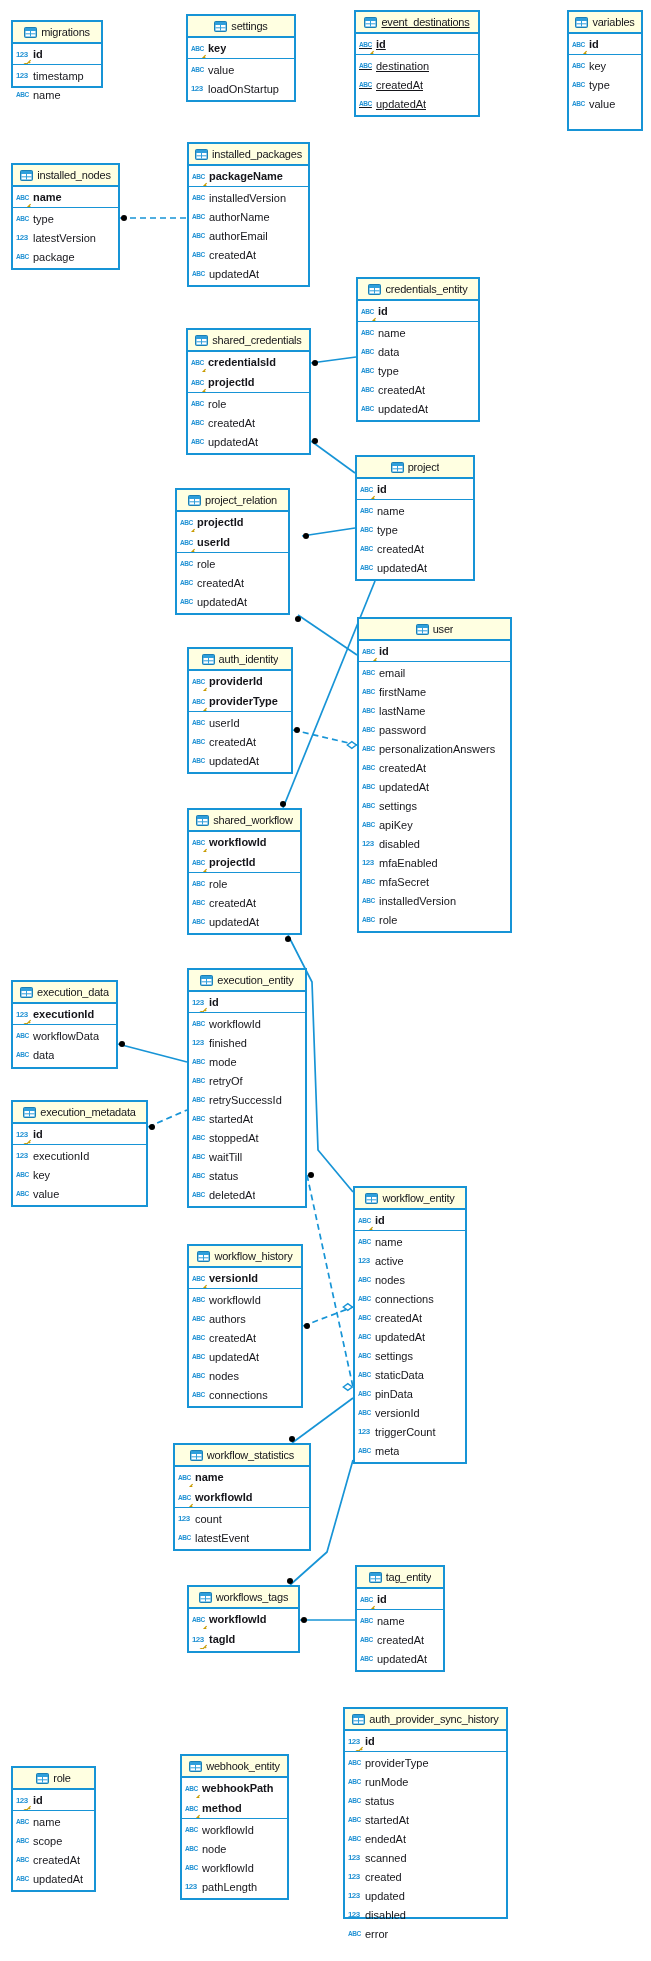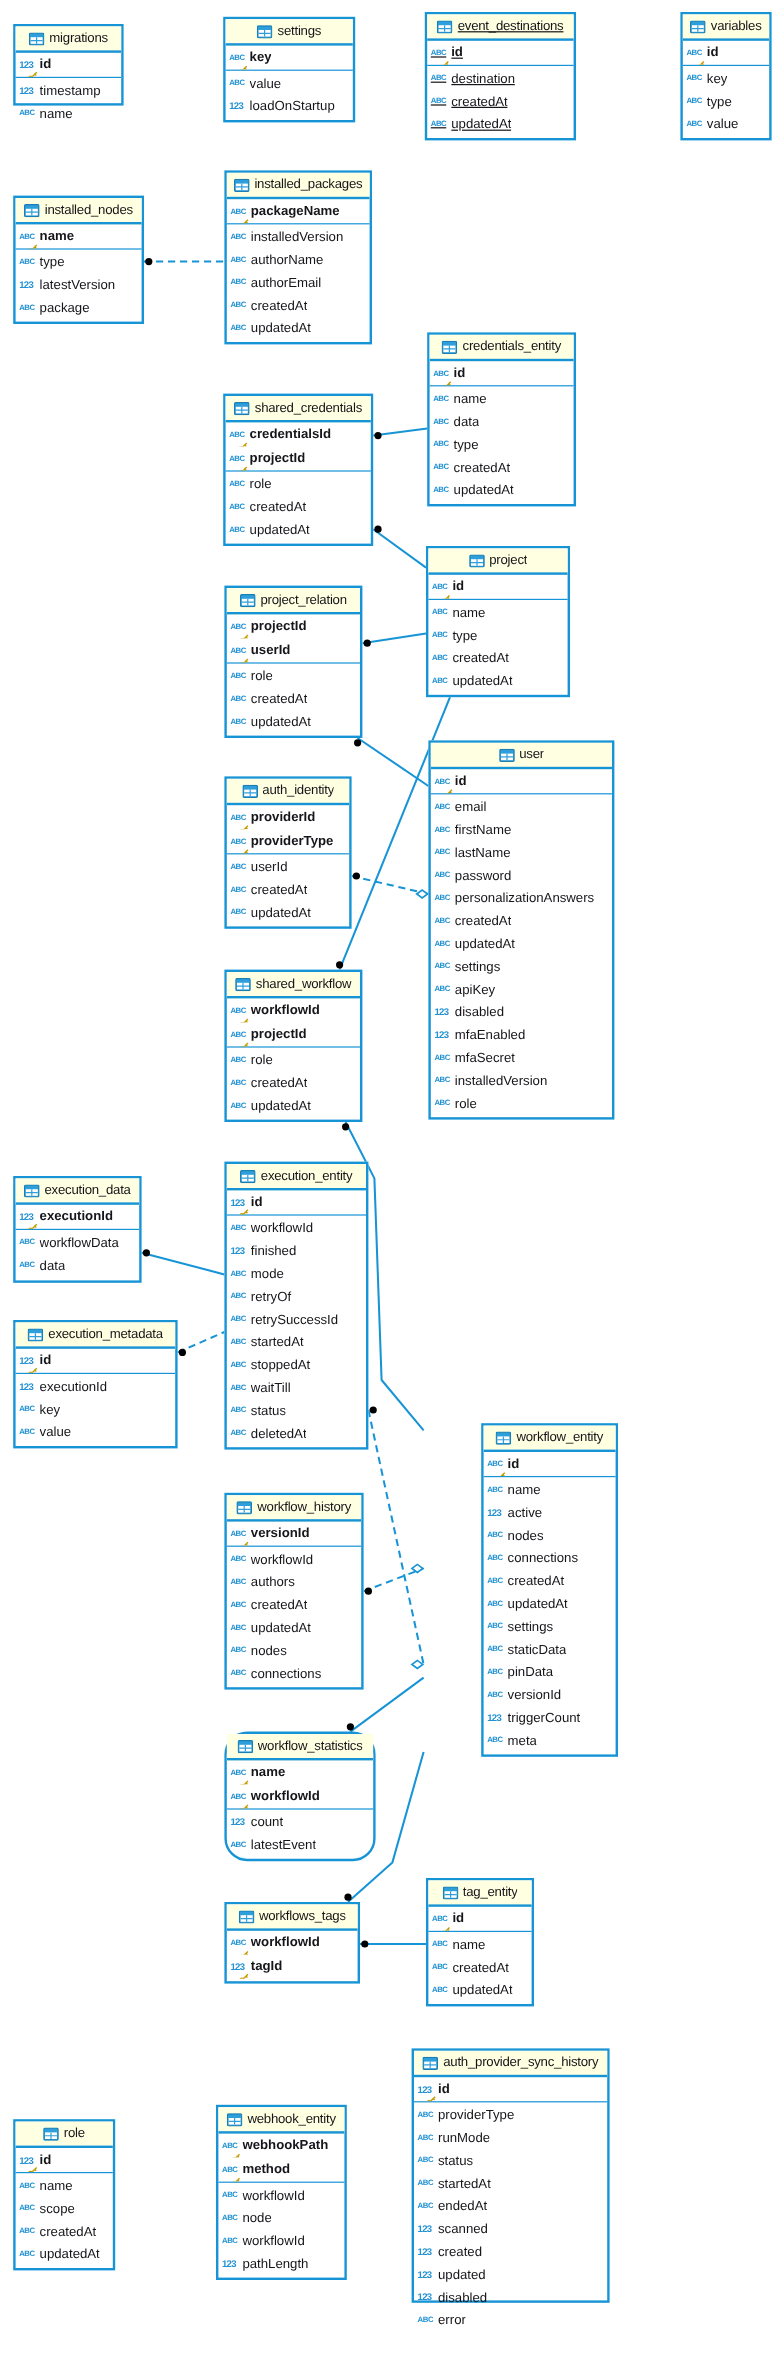--- a/index.html
+++ b/index.html
@@ -173,21 +173,21 @@
         </span>
         <span class="cname">createdAt</span>
       </div>
       <div class="row">
         <span class="ticon">
           <span class="g abc">ABC</span>
         </span>
         <span class="cname">updatedAt</span>
       </div>
     </div>
-    <div class="tbl" style="left: 567px; top: 10px; width: 76px; height: 107px;">
+    <div class="tbl" style="left: 567px; top: 10px; width: 76px; height: 121px;">
       <div class="hdr">
         <span class="hicon">
           <svg width="13" height="11" viewBox="0 0 13 11">
             <rect x="0.5" y="0.5" width="12" height="10" rx="1" fill="#2f9fdb" stroke="#1b7fb5"></rect>
             <rect x="1.5" y="4" width="10" height="5.5" fill="#fff"></rect>
             <line x1="6.5" y1="4" x2="6.5" y2="9.5" stroke="#2f9fdb" stroke-width="1"></line>
             <line x1="1.5" y1="6.8" x2="11.5" y2="6.8" stroke="#2f9fdb" stroke-width="1"></line>
           </svg>
         </span>
         <span class="tname">variables</span>
@@ -465,21 +465,21 @@
         </span>
         <span class="cname">createdAt</span>
       </div>
       <div class="row">
         <span class="ticon">
           <span class="g abc">ABC</span>
         </span>
         <span class="cname">updatedAt</span>
       </div>
     </div>
-    <div class="tbl" style="left: 187px; top: 488px; width: 115px; height: 127px;">
+    <div class="tbl" style="left: 175px; top: 488px; width: 115px; height: 127px;">
       <div class="hdr">
         <span class="hicon">
           <svg width="13" height="11" viewBox="0 0 13 11">
             <rect x="0.5" y="0.5" width="12" height="10" rx="1" fill="#2f9fdb" stroke="#1b7fb5"></rect>
             <rect x="1.5" y="4" width="10" height="5.5" fill="#fff"></rect>
             <line x1="6.5" y1="4" x2="6.5" y2="9.5" stroke="#2f9fdb" stroke-width="1"></line>
             <line x1="1.5" y1="6.8" x2="11.5" y2="6.8" stroke="#2f9fdb" stroke-width="1"></line>
           </svg>
         </span>
         <span class="tname">project_relation</span>
@@ -891,21 +891,21 @@
         </span>
         <span class="cname">key</span>
       </div>
       <div class="row">
         <span class="ticon">
           <span class="g abc">ABC</span>
         </span>
         <span class="cname">value</span>
       </div>
     </div>
-    <div class="tbl" style="left: 353px; top: 1186px; width: 114px; height: 278px; margin-left: 48px;">
+    <div class="tbl" style="left: 353px; top: 1186px; width: 114px; height: 278px;">
       <div class="hdr">
         <span class="hicon">
           <svg width="13" height="11" viewBox="0 0 13 11">
             <rect x="0.5" y="0.5" width="12" height="10" rx="1" fill="#2f9fdb" stroke="#1b7fb5"></rect>
             <rect x="1.5" y="4" width="10" height="5.5" fill="#fff"></rect>
             <line x1="6.5" y1="4" x2="6.5" y2="9.5" stroke="#2f9fdb" stroke-width="1"></line>
             <line x1="1.5" y1="6.8" x2="11.5" y2="6.8" stroke="#2f9fdb" stroke-width="1"></line>
           </svg>
         </span>
         <span class="tname">workflow_entity</span>
@@ -1047,21 +1047,21 @@
         </span>
         <span class="cname">nodes</span>
       </div>
       <div class="row">
         <span class="ticon">
           <span class="g abc">ABC</span>
         </span>
         <span class="cname">connections</span>
       </div>
     </div>
-    <div class="tbl" style="left: 187px; top: 1443px; width: 126px; height: 108px; border-radius: 19px;">
+    <div class="tbl" style="left: 173px; top: 1443px; width: 138px; height: 108px;">
       <div class="hdr">
         <span class="hicon">
           <svg width="13" height="11" viewBox="0 0 13 11">
             <rect x="0.5" y="0.5" width="12" height="10" rx="1" fill="#2f9fdb" stroke="#1b7fb5"></rect>
             <rect x="1.5" y="4" width="10" height="5.5" fill="#fff"></rect>
             <line x1="6.5" y1="4" x2="6.5" y2="9.5" stroke="#2f9fdb" stroke-width="1"></line>
             <line x1="1.5" y1="6.8" x2="11.5" y2="6.8" stroke="#2f9fdb" stroke-width="1"></line>
           </svg>
         </span>
         <span class="tname">workflow_statistics</span>

